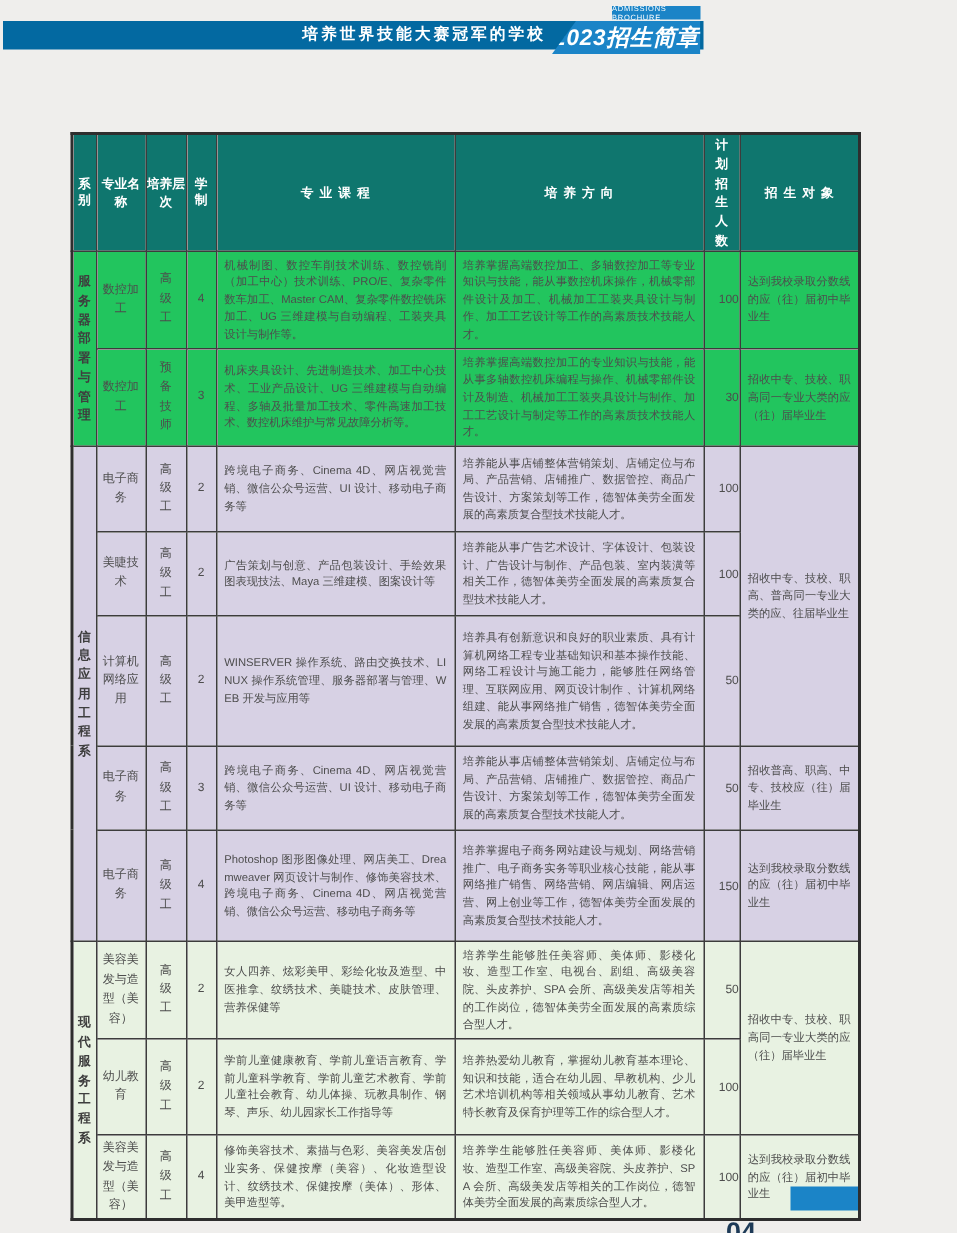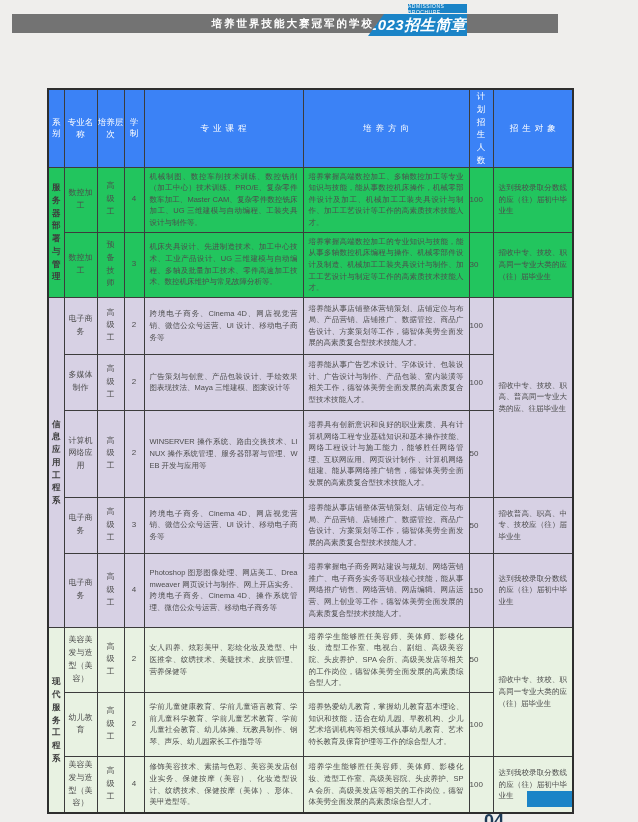--- a/index.html
+++ b/index.html
@@ -1,50 +1,50 @@
 <!DOCTYPE html>
 <html><head>
 <meta charset="utf-8">
 <style>
   * { margin:0; padding:0; box-sizing:border-box; }
   body { background:#dcdcdc; font-family:"Liberation Sans","DejaVu Sans",sans-serif; }
   .page { position:relative; width:638px; height:822px; background:#efeeec; overflow:hidden; margin:0 auto; }
 
   
-  .topstrip { position:absolute; left:12px; top:14px; width:546px; height:19px; background:#737373; }
+  .topstrip { position:absolute; left:2px; top:14px; width:467px; height:19px; background:#0369a1; }
   .slogan { position:absolute; left:0; top:0; width:362px; height:19px; line-height:19px;
             text-align:right; color:#fff; font-size:10.5px; font-weight:bold; letter-spacing:2px; }
   .badge-small { position:absolute; left:408px; top:4px; width:59px; height:9px; background:#1b84c7;
                  color:#fff; font-size:5px; letter-spacing:.5px; display:flex; align-items:center; justify-content:center; }
   .badge-main { position:absolute; left:368px; top:14px; width:99px; height:22px; background:#1b84c7;
                 clip-path:polygon(16px 0,100% 0,100% 100%,0 100%);
                 display:flex; align-items:center; justify-content:center;
                 color:#fff; font-size:15px; font-weight:bold; font-style:italic; letter-spacing:.5px; }
 
   
   .title { position:absolute; left:0; top:49px; width:100%; text-align:center;
            color:#187fc3; font-size:17px; font-weight:bold; letter-spacing:1px; }
 
   
   table.adm { position:absolute; left:47px; top:88px; width:525px; border-collapse:collapse;
               table-layout:fixed; border:2px solid #2e2e2e; }
   table.adm th, table.adm td { border:1px solid #3c3c3c; vertical-align:middle; overflow:hidden; }
-  thead th { background:#3b82f6; color:#fff; font-size:8.5px; font-weight:normal; text-align:center;
+  thead th { background:#0f766e; color:#fff; font-size:8.5px; font-weight:bold; text-align:center;
              word-break:break-all; line-height:1.5; }
   thead th.wide { letter-spacing:4px; text-indent:4px; }
   thead th.vhead { line-height:1.35; padding:16px 3px; }
   thead th.plan-h { padding:0 4px; letter-spacing:0; }
 
   td { color:#4d4d4d; }
   td.sec { font-weight:bold; font-size:8.5px; text-align:center; word-break:break-all;
            line-height:1.5; padding:0 3px; color:#3e3e3e; }
   td.c { font-size:8px; text-align:center; word-break:break-all; line-height:1.6; padding:1px 3px; }
   td.lvl { padding:1px 9px; }
   td.t { font-size:7.5px; line-height:1.55; padding:3px 5px; text-align:justify; word-break:break-all; }
-  td.plan { font-size:8px; text-align:left;margin-left:44px; }
+  td.plan { font-size:8px; text-align:right;margin-left:44px; }
 
   tr.s1 td { background:#22c55e; }
   tr.s2 td { background:#d7d1e4; }
   tr.s3 td { background:#e8f2e2; }
 
   
   .pagenum { position:absolute; left:484px; top:787px; font-size:18px; font-weight:bold; color:#1d3a57;margin-top:24px; }
   .pagebar { position:absolute; left:527px; top:791px; width:45px; height:16px; background:#1b84c7; }
 </style>
 </head>
@@ -107,21 +107,21 @@
         <td class="sec" rowspan="5">信息应用工程系</td>
         <td class="c">电子商务</td>
         <td class="c lvl">高级工</td>
         <td class="c">2</td>
         <td class="t">跨境电子商务、Cinema 4D、网店视觉营销、微信公众号运营、UI 设计、移动电子商务等</td>
         <td class="t">培养能从事店铺整体营销策划、店铺定位与布局、产品营销、店铺推广、数据管控、商品广告设计、方案策划等工作，德智体美劳全面发展的高素质复合型技术技能人才。</td>
         <td class="plan">100</td>
         <td class="t" rowspan="3">招收中专、技校、职高、普高同一专业大类的应、往届毕业生</td>
       </tr>
       <tr class="s2" style="height:56px">
-        <td class="c">多媒体制作</td>
+        <td class="c">美睫技术</td>
         <td class="c lvl">高级工</td>
         <td class="c">2</td>
         <td class="t">广告策划与创意、产品包装设计、手绘效果图表现技法、Maya 三维建模、图案设计等</td>
         <td class="t">培养能从事广告艺术设计、字体设计、包装设计、广告设计与制作、产品包装、室内装潢等相关工作，德智体美劳全面发展的高素质复合型技术技能人才。</td>
         <td class="plan">100</td>
       </tr>
       <tr class="s2" style="height:87px">
         <td class="c">计算机网络应用</td>
         <td class="c lvl">高级工</td>
         <td class="c">2</td>
@@ -135,21 +135,21 @@
         <td class="c">3</td>
         <td class="t">跨境电子商务、Cinema 4D、网店视觉营销、微信公众号运营、UI 设计、移动电子商务等</td>
         <td class="t">培养能从事店铺整体营销策划、店铺定位与布局、产品营销、店铺推广、数据管控、商品广告设计、方案策划等工作，德智体美劳全面发展的高素质复合型技术技能人才。</td>
         <td class="plan">50</td>
         <td class="t">招收普高、职高、中专、技校应（往）届毕业生</td>
       </tr>
       <tr class="s2" style="height:74px">
         <td class="c">电子商务</td>
         <td class="c lvl">高级工</td>
         <td class="c">4</td>
-        <td class="t">Photoshop 图形图像处理、网店美工、Dreamweaver 网页设计与制作、网上开店实务、跨境电子商务、Cinema 4D、操作系统管理、微信公众号运营、移动电子商务等</td>
+        <td class="t">Photoshop 图形图像处理、网店美工、Dreamweaver 网页设计与制作、修饰美容技术、跨境电子商务、Cinema 4D、网店视觉营销、微信公众号运营、移动电子商务等</td>
         <td class="t">培养掌握电子商务网站建设与规划、网络营销推广、电子商务实务等职业核心技能，能从事网络推广销售、网络营销、网店编辑、网店运营、网上创业等工作，德智体美劳全面发展的高素质复合型技术技能人才。</td>
         <td class="plan">150</td>
         <td class="t">达到我校录取分数线的应（往）届初中毕业生</td>
       </tr>
 
       <tr class="s3" style="height:62px">
         <td class="sec" rowspan="3">现代服务工程系</td>
         <td class="c">美容美发与造型（美容）</td>
         <td class="c lvl">高级工</td>
         <td class="c">2</td>

